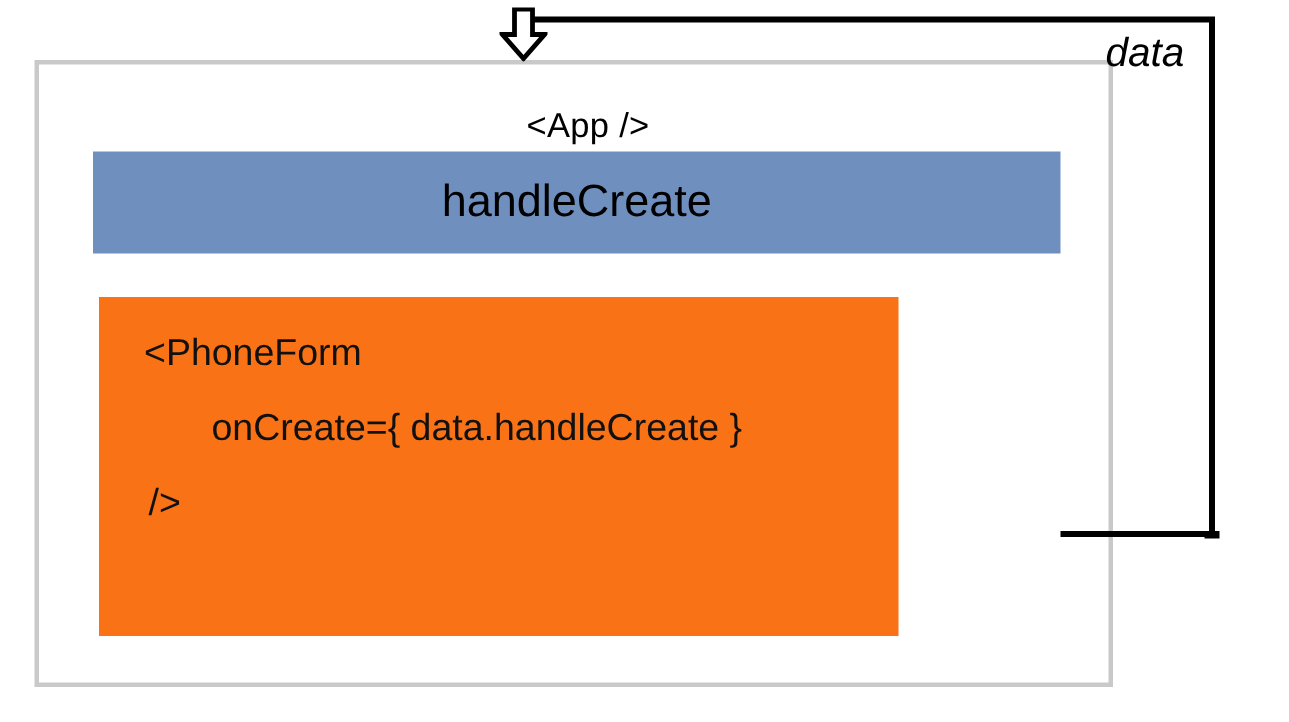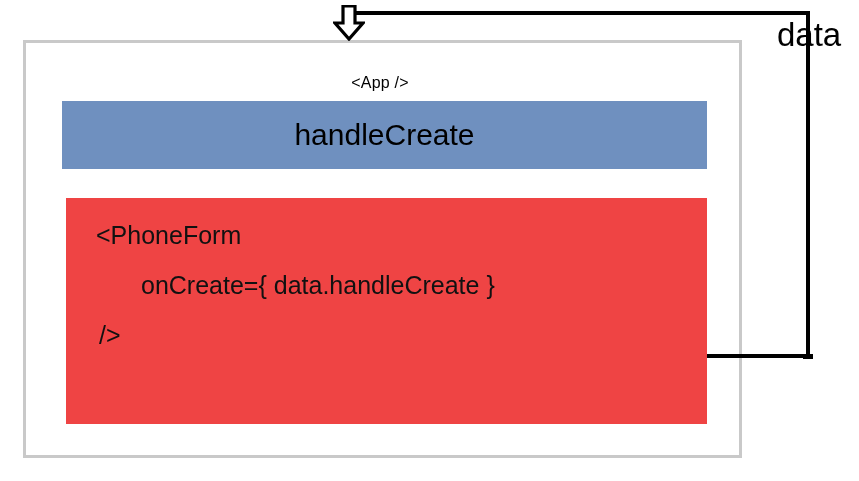--- a/index.html
+++ b/index.html
@@ -29,25 +29,25 @@
     width: 719px;
     height: 418px;
     box-sizing: border-box;
     border: 3px solid #c9c9c9;
     background: #ffffff;
   }
 
   
   .app-caption {
     position: absolute;
-    left: 23px;
+    left: 35px;
     top: 68px;
     width: 690px;
     text-align: center;
-    font-size: 16px;
+    font-size: 23px;
     line-height: 30px;
     color: #000000;
     letter-spacing: 0.2px;
     white-space: pre;
     padding-left: 12px;
   }
 
   
   .blue-box {
     position: absolute;
@@ -65,23 +65,23 @@
     line-height: 36px;
     color: #000000;
     white-space: pre;
   }
 
   
   .orange-box {
     position: absolute;
     left: 66px;
     top: 198px;
-    width: 641px;
+    width: 533px;
     height: 226px;
-    background: #ef4444;
+    background: #f97316;
   }
   .orange-line {
     position: absolute;
     font-size: 25px;
     line-height: 30px;
     color: #111111;
     white-space: pre;
   }
   .orange-line.l1 { left: 30px; top: 22px; }
   .orange-line.l2 { left: 75px; top: 72px; }
@@ -127,26 +127,27 @@
     left: 333px;
     top: 5px;
     width: 32px;
     height: 36px;
   }
   .down-arrow svg { display: block; }
 
   
   .data-label {
     position: absolute;
-    left: 777px;
+    left: 737px;
     top: 20px;
-    font-size: 33px;
+    font-size: 27px;
     line-height: 30px;
     color: #000000;
     white-space: pre;
+    font-style: italic;
   }
 </style>
 </head>
 <body>
 
 <div id="canvas">
 
   <div class="app-frame"></div>
 
   <div class="app-caption">&lt;App /&gt;</div>

